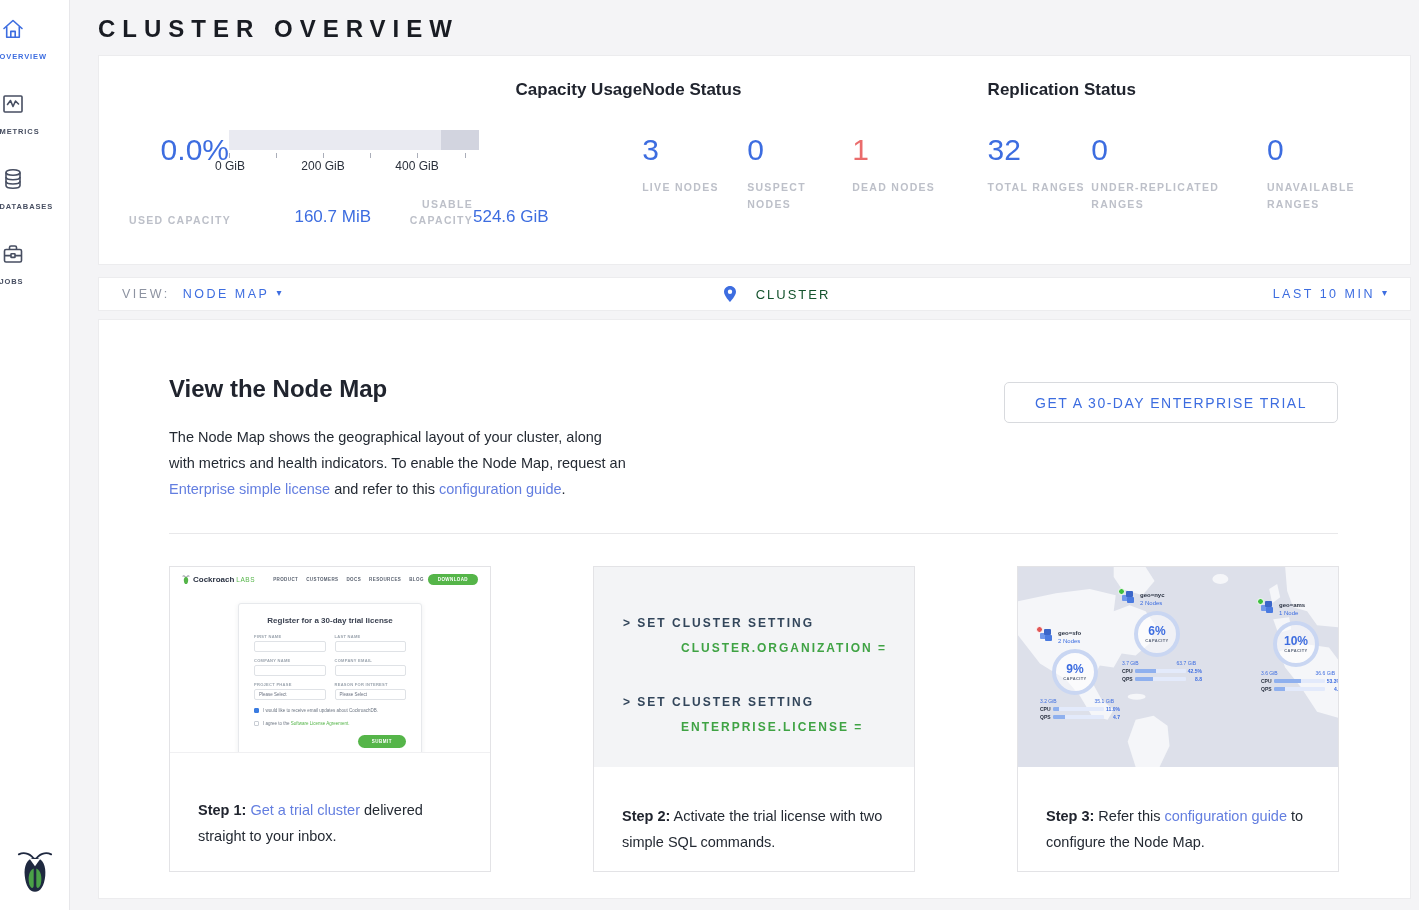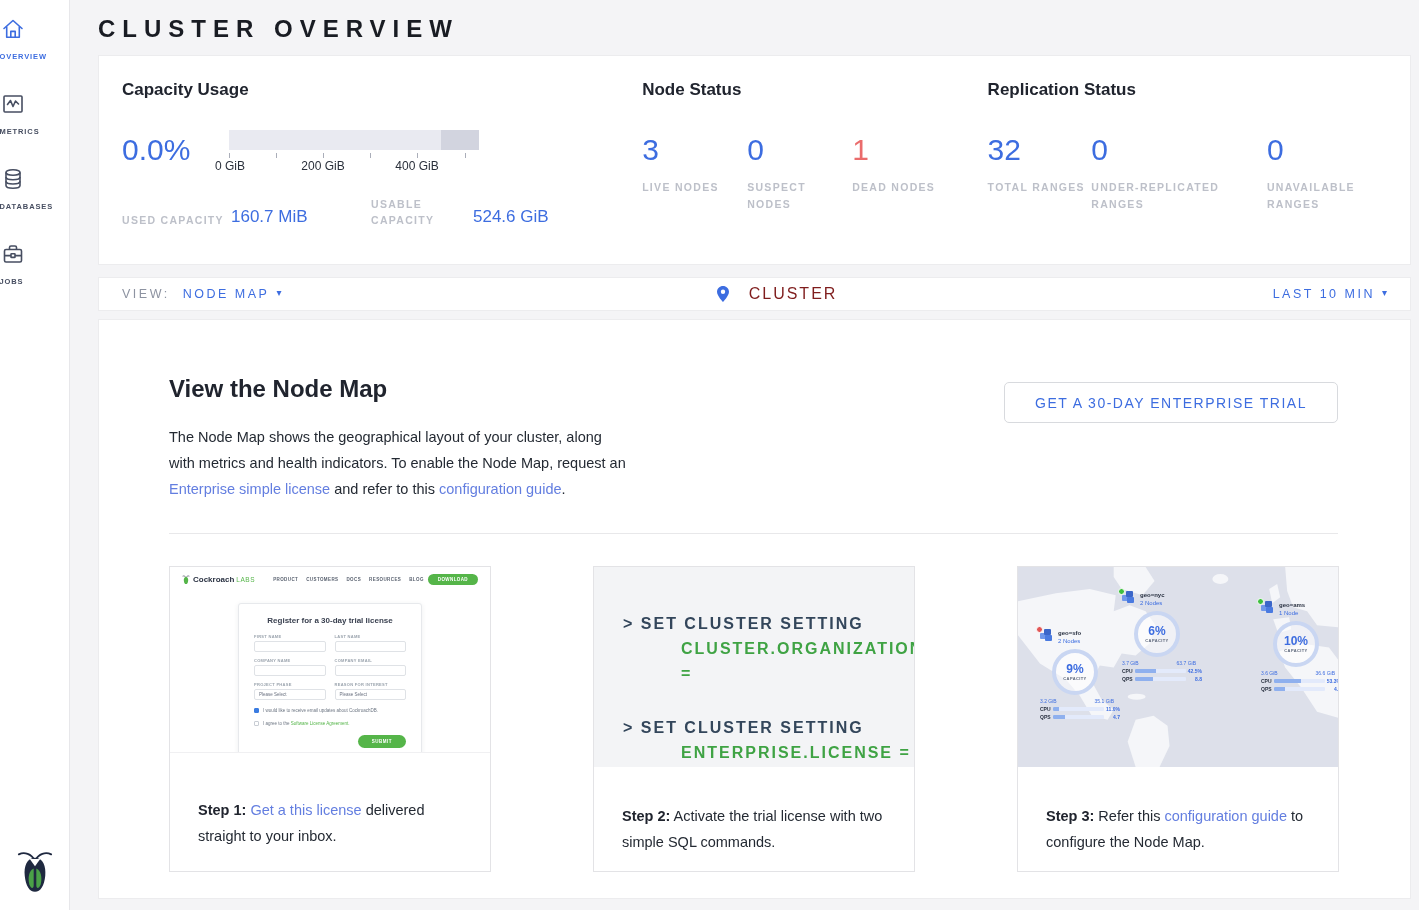--- a/index.html
+++ b/index.html
@@ -23,21 +23,21 @@
   .side-item.active .side-label { color:#3d6de0; }
   .side-logo { position:absolute; bottom:12px; left:50%; transform:translateX(-50%); }
   
   .content { position:absolute; left:71px; top:0; width:1348px; height:910px; }
   .page-header { padding:15px 0 0 27px; height:55px; }
   .page-header h1 { font-size:24px; font-weight:600; letter-spacing:7px; color:#191c23; }
   .card { background:#fff; border:1px solid #ececee; margin-left:27px; margin-right:8px; }
   
   .stats-card { height:210px; display:flex; padding:24px 0 0 23px; }
   .stats-card h3 { font-size:17px; font-weight:600; color:#20242e; }
-  .sec-capacity { width:527px; }
+  .sec-capacity { width:527px;text-align:right; }
   .sec-nodes { width:350px; }
   .cap-row { display:flex; margin-top:30px; }
   .cap-pct { width:107px; font-size:30px; color:#3d6de0; line-height:1; padding-top:5px; }
   .bar-wrap { width:250px; }
   .bar { position:relative; height:20px; background:#e9eaf1; }
   .bar-dark { position:absolute; right:0; top:0; height:100%; width:38px; background:#d2d4df; }
   .ticks { position:relative; height:9px; }
   .tick { position:absolute; top:3px; width:1px; height:5px; background:#aaaeb9; }
   .tick-labels { position:relative; height:14px; }
   .tick-label { position:absolute; transform:translateX(-50%); font-size:12px; color:#2a303b; white-space:nowrap; }
@@ -53,21 +53,21 @@
   .sec-nodes .stat-col { width:105px; }
   .sec-repl .stat-col.c1 { width:105px; }
   .sec-repl .stat-col.c2 { width:178px; }
   
   .view-bar { height:34px; margin-top:12px; display:flex; align-items:center; padding:0 23px; font-size:12.5px; }
   .vb-left, .vb-right { display:flex; align-items:flex-start; }
   .vb-center { flex:1; display:flex; align-items:center; justify-content:center; }
   .vb-label { color:#8d93a1; letter-spacing:2.5px; }
   .vb-value { color:#3d6de0; letter-spacing:2.5px; margin-left:13px; cursor:pointer; }
   .caret { color:#3d6de0; font-size:10px; margin-left:7px; }
-  .vb-cluster { color:#7f1d1d; font-size:16px; letter-spacing:2px; margin-left:20px; }
+  .vb-cluster { color:#14532d; font-size:13px; letter-spacing:2px; margin-left:20px; }
   .pin-icon svg { width:12px; height:16px; display:block; }
   .vb-time { color:#3d6de0; letter-spacing:2.5px; cursor:pointer; }
   
   .main-card { margin-top:8px; height:580px; }
   .intro { display:flex; justify-content:space-between; padding:55px 72px 0 70px; }
   .intro h2 { font-size:24px; font-weight:600; color:#20242e; margin-bottom:21px; }
   .intro p { width:462px; font-size:14.5px; line-height:26px; color:#242a33; }
   a.lnk { color:#637ee0; text-decoration:none; cursor:pointer; }
   .trial-btn { margin-top:7px; height:41px; background:#fff; border:1px solid #d8dade; border-radius:5px;
     color:#3d6de0; font-size:14px; letter-spacing:1.5px; padding:0 30px; font-family:inherit; cursor:pointer; }
@@ -99,21 +99,21 @@
     font-size:4.5px; color:#6b7280; display:flex; align-items:center; padding-left:4px; }
   .ms-check { display:flex; align-items:center; margin-top:8px; }
   .ms-box { width:5px; height:5px; border:1px solid #c8cdd4; border-radius:1px; margin-right:4px; flex:none; }
   .ms-box.checked { background:#3b7ce1; border-color:#3b7ce1; }
   .ms-check span { font-size:4.5px; color:#6d7683; }
   .ms-check .grn { color:#55b549; }
   .ms-submit { align-self:flex-end; margin-top:9px; background:#55b549; color:#fff; font-size:4.5px;
     letter-spacing:0.5px; font-weight:bold; border:none; border-radius:8px; padding:4px 14px; cursor:pointer; }
   
   .code-block { height:200px; background:#f3f4f6; padding:44px 0 0 29px;
-    font-size:16px; font-weight:bold; letter-spacing:2px; line-height:25px; }
+    font-size:12px; font-weight:bold; letter-spacing:2px; line-height:25px; }
   .code-cmd { color:#33465b; }
   .code-arg { color:#3fa344; padding-left:58px; }
   .code-gap { height:29px; }
   
   .nm-map { height:200px; background:#dde0ea; position:relative; }
   .nm-map > svg.world { position:absolute; inset:0; width:100%; height:100%; }
   .nm-widget { position:absolute; width:92px; }
   .nm-head { display:flex; align-items:flex-start; }
   .nm-cubes { position:relative; width:14px; height:12px; flex:none; margin-right:4px; }
   .nm-cube { position:absolute; width:7px; height:6px; background:#4a7ae0; border-radius:1px; }
@@ -360,21 +360,21 @@
               <div class="ms-check">
                   <span class="ms-box"></span>
                   <span><span>I agree to the </span><span class="grn">Software License Agreement.</span></span>
                 </div>
               <span class="ms-submit">SUBMIT</span>
             </div>
           </div>
         </div>
         <div class="step-caption cap1">
           <span class="cap-b">Step 1:</span>
-          <a class="lnk">Get a this license</a><span> delivered straight to your inbox.</span>
+          <a class="lnk">Get a trial cluster</a><span> delivered straight to your inbox.</span>
         </div>
       </div>
 
       <div class="step-card">
         <div class="step-visual code-block">
           <div class="code-cmd">&gt; SET CLUSTER SETTING</div>
           <div class="code-arg">CLUSTER.ORGANIZATION =</div>
           <div class="code-gap"></div>
           <div class="code-cmd">&gt; SET CLUSTER SETTING</div>
           <div class="code-arg">ENTERPRISE.LICENSE =</div>

